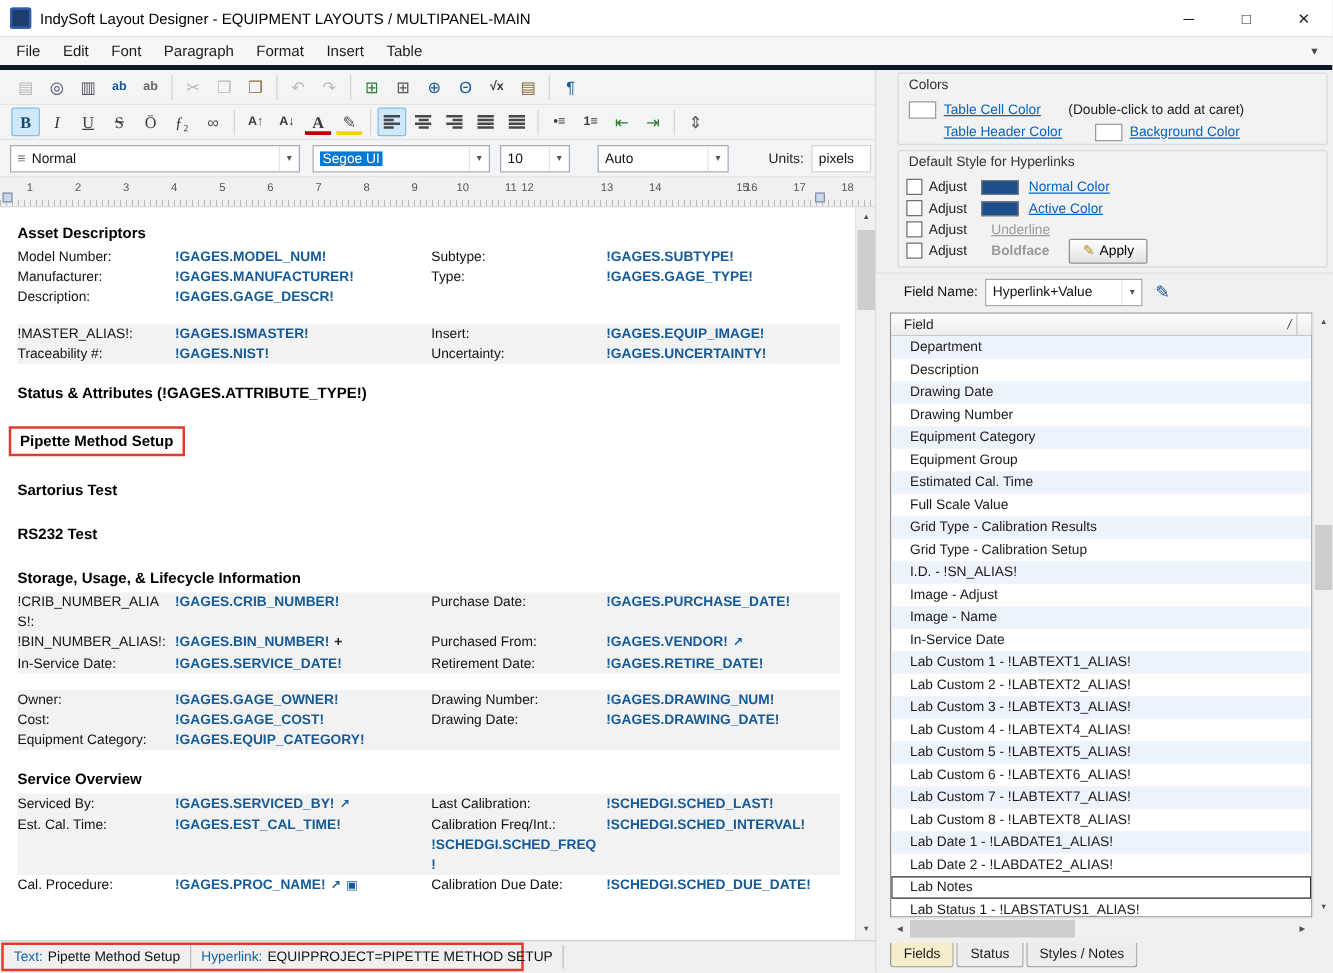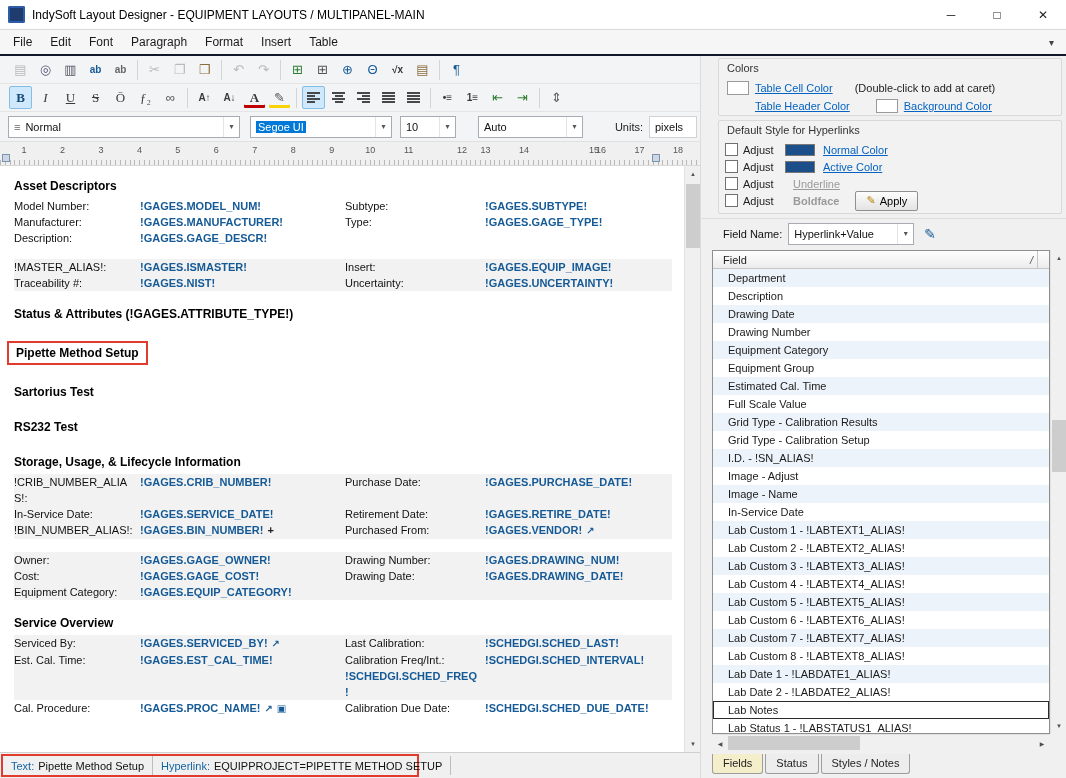--- a/index.html
+++ b/index.html
@@ -7,21 +7,21 @@
   body { font-family:"Liberation Sans","DejaVu Sans",sans-serif; font-size:11px; color:#111; background:#f0f0f0; position:relative; }
 
   
   #titlebar{position:absolute;left:0;top:0;width:1066px;height:30px;background:#fff;border-bottom:1px solid #dadada;display:flex;align-items:center;}
   #app-icon{width:17px;height:17px;margin:0 7px 0 8px;background:#1e3c6e;border-radius:2px;box-shadow:inset 0 0 0 2px #2d5ca8;}
   #title-text{font-size:12px;color:#000;}
   #win-controls{margin-left:auto;display:flex;height:30px;}
   .win-btn{width:46px;height:30px;display:flex;align-items:center;justify-content:center;font-size:12px;color:#222;}
 
   
-  #menubar{position:absolute;left:0;top:30px;width:1066px;height:26px;background:#f6f6f6;border-bottom:2px solid #0f172a;display:flex;align-items:center;}
+  #menubar{position:absolute;left:0;top:30px;width:1066px;height:26px;background:#f6f6f6;border-bottom:4px solid #0f172a;display:flex;align-items:center;}
   #menu-items{display:flex;align-items:center;height:100%;padding-left:4px;}
   .menu-item{padding:0 9px;height:100%;display:flex;align-items:center;font-size:12px;color:#1a1a1a;}
   .menu-overflow{margin-left:auto;padding:0 12px;color:#444;font-size:10px;}
 
   
   #toolbar1,#toolbar2{position:absolute;left:0;width:703px;height:28px;background:#f3f4f5;border-bottom:1px solid #e4e4e4;display:flex;align-items:center;padding-left:8px;}
   #toolbar1{top:56px;} #toolbar2{top:84px;}
   .tb-btn{min-width:23px;height:23px;margin:0 1px;display:flex;align-items:center;justify-content:center;font-size:13px;color:#3a3a3a;border:1px solid transparent;border-radius:2px;padding:0 3px;white-space:nowrap;}
   .tb-btn.active{background:#cfe8fc;border-color:#84bde6;color:#134a77;}
   .tb-btn.disabled{color:#b9b9b9;}
@@ -271,21 +271,21 @@
       <div class="ruler-num" style="left: 62.47px;">2</div>
       <div class="ruler-num" style="left: 100.94px;">3</div>
       <div class="ruler-num" style="left: 139.41px;">4</div>
       <div class="ruler-num" style="left: 177.88px;">5</div>
       <div class="ruler-num" style="left: 216.35px;">6</div>
       <div class="ruler-num" style="left: 254.82px;">7</div>
       <div class="ruler-num" style="left: 293.29px;">8</div>
       <div class="ruler-num" style="left: 331.76px;">9</div>
       <div class="ruler-num" style="left: 370.23px;">10</div>
       <div class="ruler-num" style="left: 408.7px;">11</div>
-      <div class="ruler-num" style="left: 462px;">12</div>
+      <div class="ruler-num" style="left: 422px;">12</div>
       <div class="ruler-num" style="left: 485.64px;">13</div>
       <div class="ruler-num" style="left: 524.11px;">14</div>
       <div class="ruler-num" style="left: 594px;">15</div>
       <div class="ruler-num" style="left: 601.05px;">16</div>
       <div class="ruler-num" style="left: 639.52px;">17</div>
       <div class="ruler-num" style="left: 677.99px;">18</div>
     </div>
   <div class="ruler-marker" id="ruler-left-marker"></div>
   <div class="ruler-marker" id="ruler-right-marker"></div>
 </div>
@@ -315,29 +315,29 @@
         <div class="doc-cell"><span>Traceability #:</span></div>
         <div class="doc-cell val"><span>!GAGES.NIST!</span></div>
         <div class="doc-cell"><span>Uncertainty:</span></div>
         <div class="doc-cell val"><span>!GAGES.UNCERTAINTY!</span></div>
       </div><div class="doc-gap"></div><div class="doc-heading">Status &amp; Attributes (!GAGES.ATTRIBUTE_TYPE!)</div><div class="doc-gap"></div><div class="doc-heading boxed">Pipette Method Setup</div><div class="doc-gap"></div><div class="doc-heading">Sartorius Test</div><div class="doc-gap"></div><div class="doc-heading">RS232 Test</div><div class="doc-gap"></div><div class="doc-heading">Storage, Usage, &amp; Lifecycle Information</div><div class="doc-row shaded">
         <div class="doc-cell"><span>!CRIB_NUMBER_ALIAS!:</span></div>
         <div class="doc-cell val"><span>!GAGES.CRIB_NUMBER!</span></div>
         <div class="doc-cell"><span>Purchase Date:</span></div>
         <div class="doc-cell val"><span>!GAGES.PURCHASE_DATE!</span></div>
       </div><div class="doc-row shaded">
+        <div class="doc-cell"><span>!BIN_NUMBER_ALIAS!:</span></div>
+        <div class="doc-cell val"><span>!GAGES.BIN_NUMBER!</span><span class="mini-icon plus">+</span></div>
+        <div class="doc-cell"><span>Purchased From:</span></div>
+        <div class="doc-cell val"><span>!GAGES.VENDOR!</span><span class="mini-icon ext">↗</span></div>
+      </div><div class="doc-row shaded">
         <div class="doc-cell"><span>In-Service Date:</span></div>
         <div class="doc-cell val"><span>!GAGES.SERVICE_DATE!</span></div>
         <div class="doc-cell"><span>Retirement Date:</span></div>
         <div class="doc-cell val"><span>!GAGES.RETIRE_DATE!</span></div>
-      </div><div class="doc-row shaded">
-        <div class="doc-cell"><span>!BIN_NUMBER_ALIAS!:</span></div>
-        <div class="doc-cell val"><span>!GAGES.BIN_NUMBER!</span><span class="mini-icon plus">+</span></div>
-        <div class="doc-cell"><span>Purchased From:</span></div>
-        <div class="doc-cell val"><span>!GAGES.VENDOR!</span><span class="mini-icon ext">↗</span></div>
       </div><div class="doc-gap"></div><div class="doc-row shaded">
         <div class="doc-cell"><span>Owner:</span></div>
         <div class="doc-cell val"><span>!GAGES.GAGE_OWNER!</span></div>
         <div class="doc-cell"><span>Drawing Number:</span></div>
         <div class="doc-cell val"><span>!GAGES.DRAWING_NUM!</span></div>
       </div><div class="doc-row shaded">
         <div class="doc-cell"><span>Cost:</span></div>
         <div class="doc-cell val"><span>!GAGES.GAGE_COST!</span></div>
         <div class="doc-cell"><span>Drawing Date:</span></div>
         <div class="doc-cell val"><span>!GAGES.DRAWING_DATE!</span></div>

